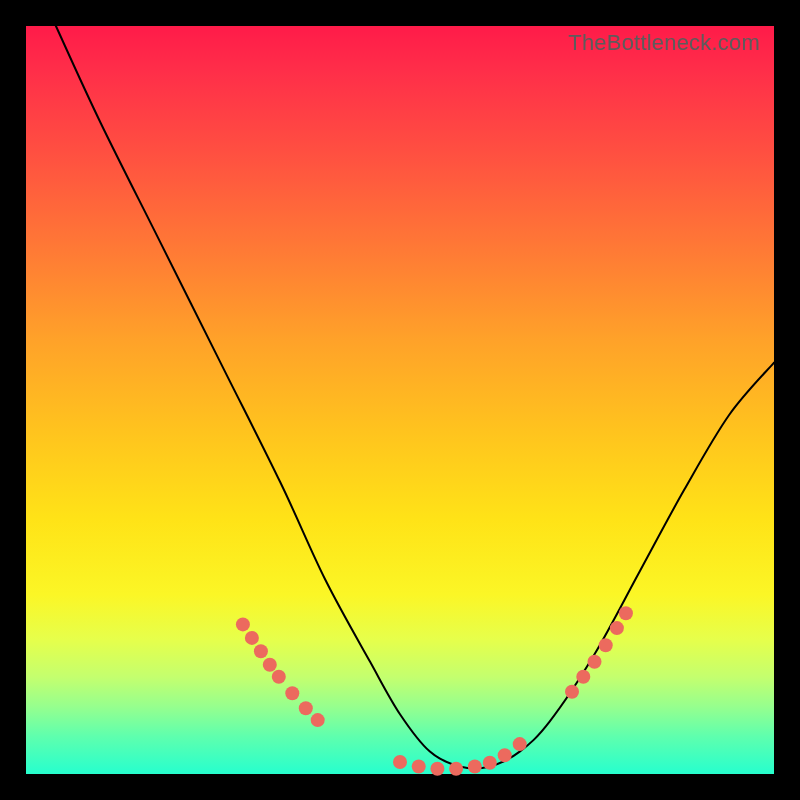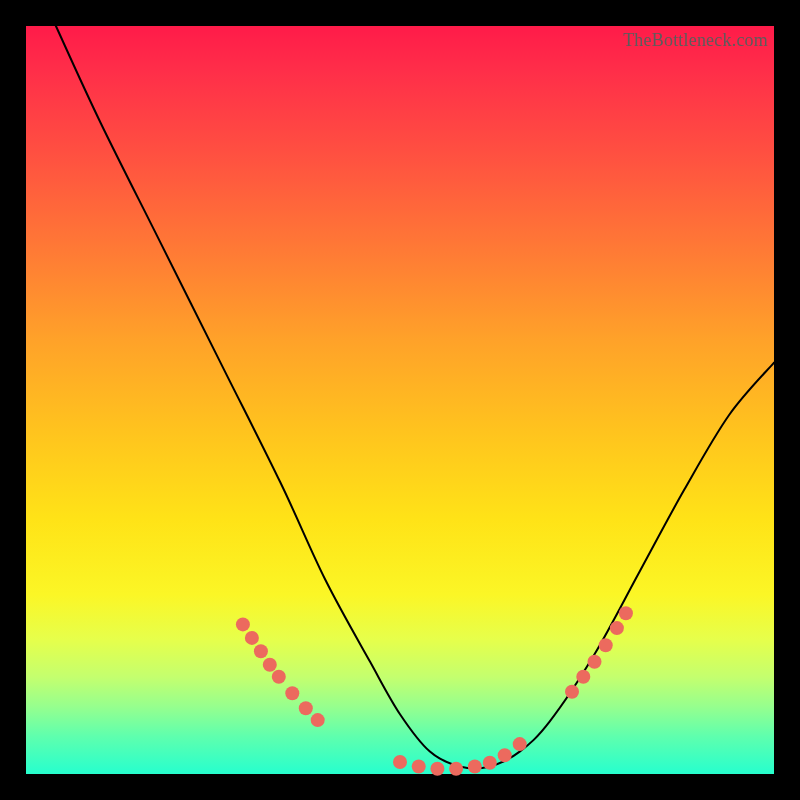--- a/index.html
+++ b/index.html
@@ -37,26 +37,26 @@
       #e6ff4b 82%,
       #c4ff6e 87%,
       #96ff8e 91%,
       #5effae 95%,
       #26ffce 100%
     );
   }
   .watermark {
     position: absolute;
     top: 4px;
-    right: 6px;
+    right: 14px;
     color: #5c5c5c;
-    font-size: 18px;
+    font-size: 22px;
     font-weight: 400;
     letter-spacing: 0.2px;
-    font-family: Liberation Serif, serif;
+    font-family: Liberation Sans, sans-serif;
   }
   svg.curve {
     position: absolute;
     left: 0;
     top: 0;
     width: 748px;
     height: 748px;
     overflow: visible;
   }
   .curve-path {

